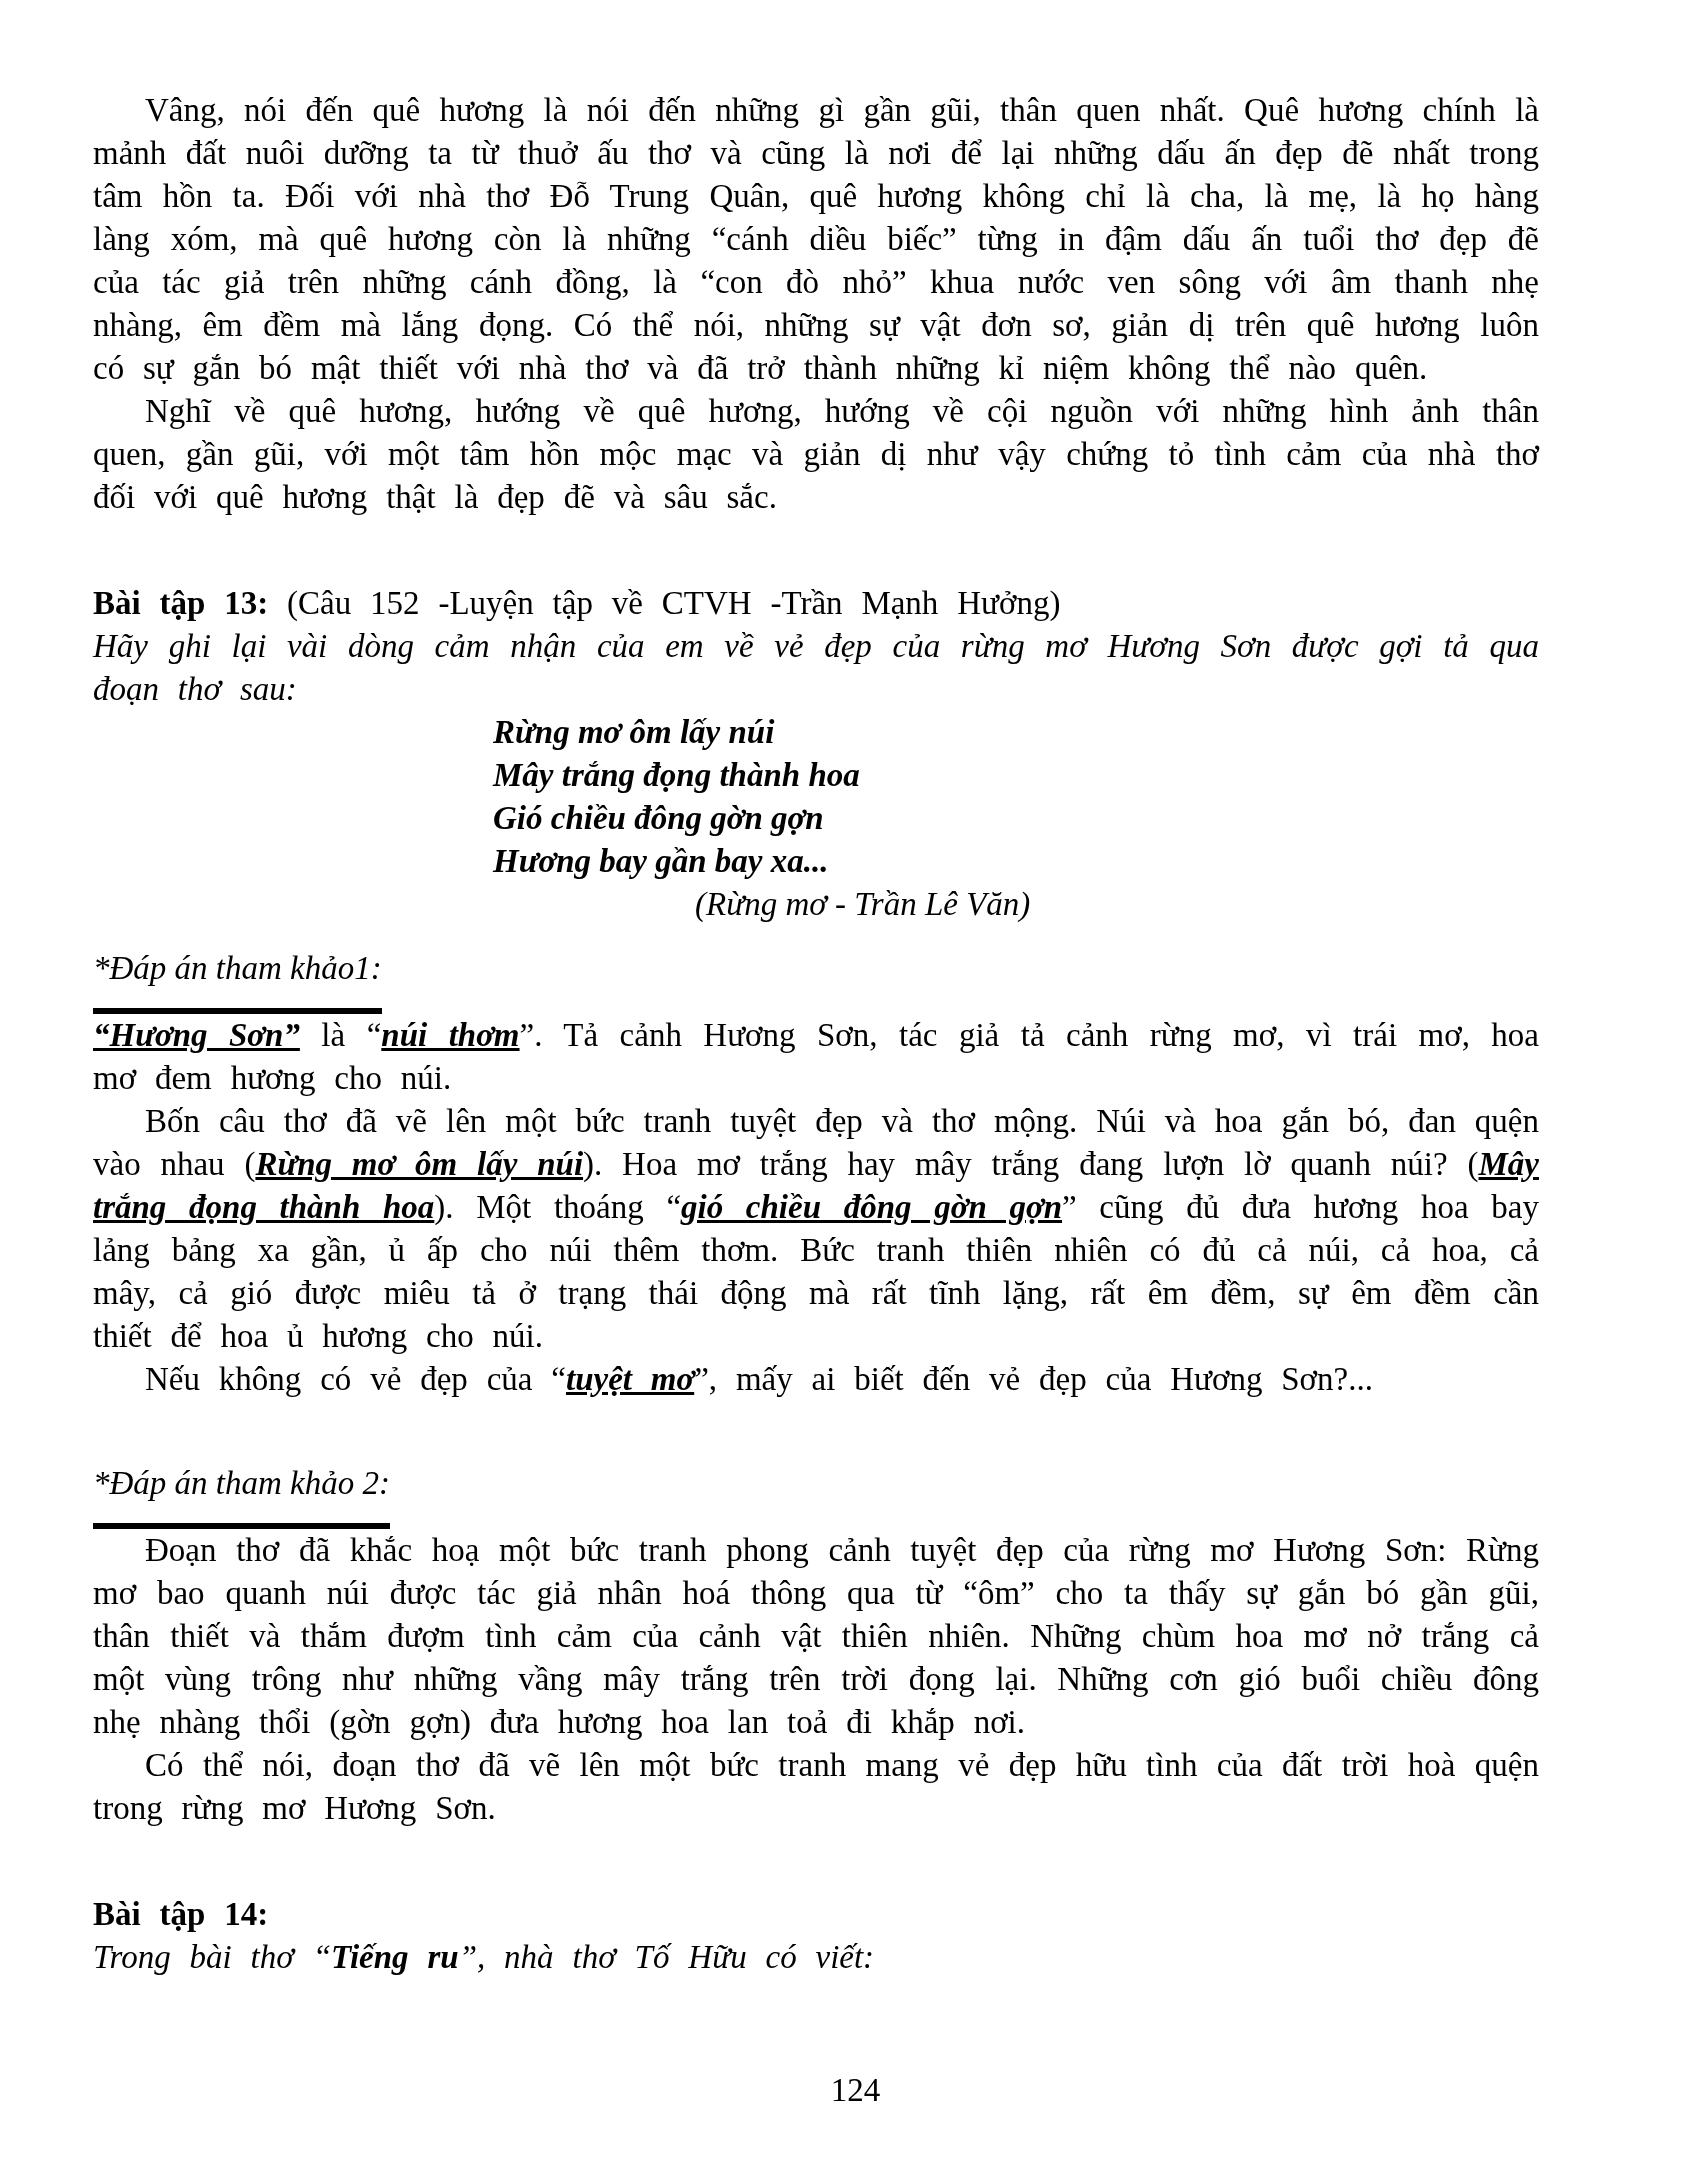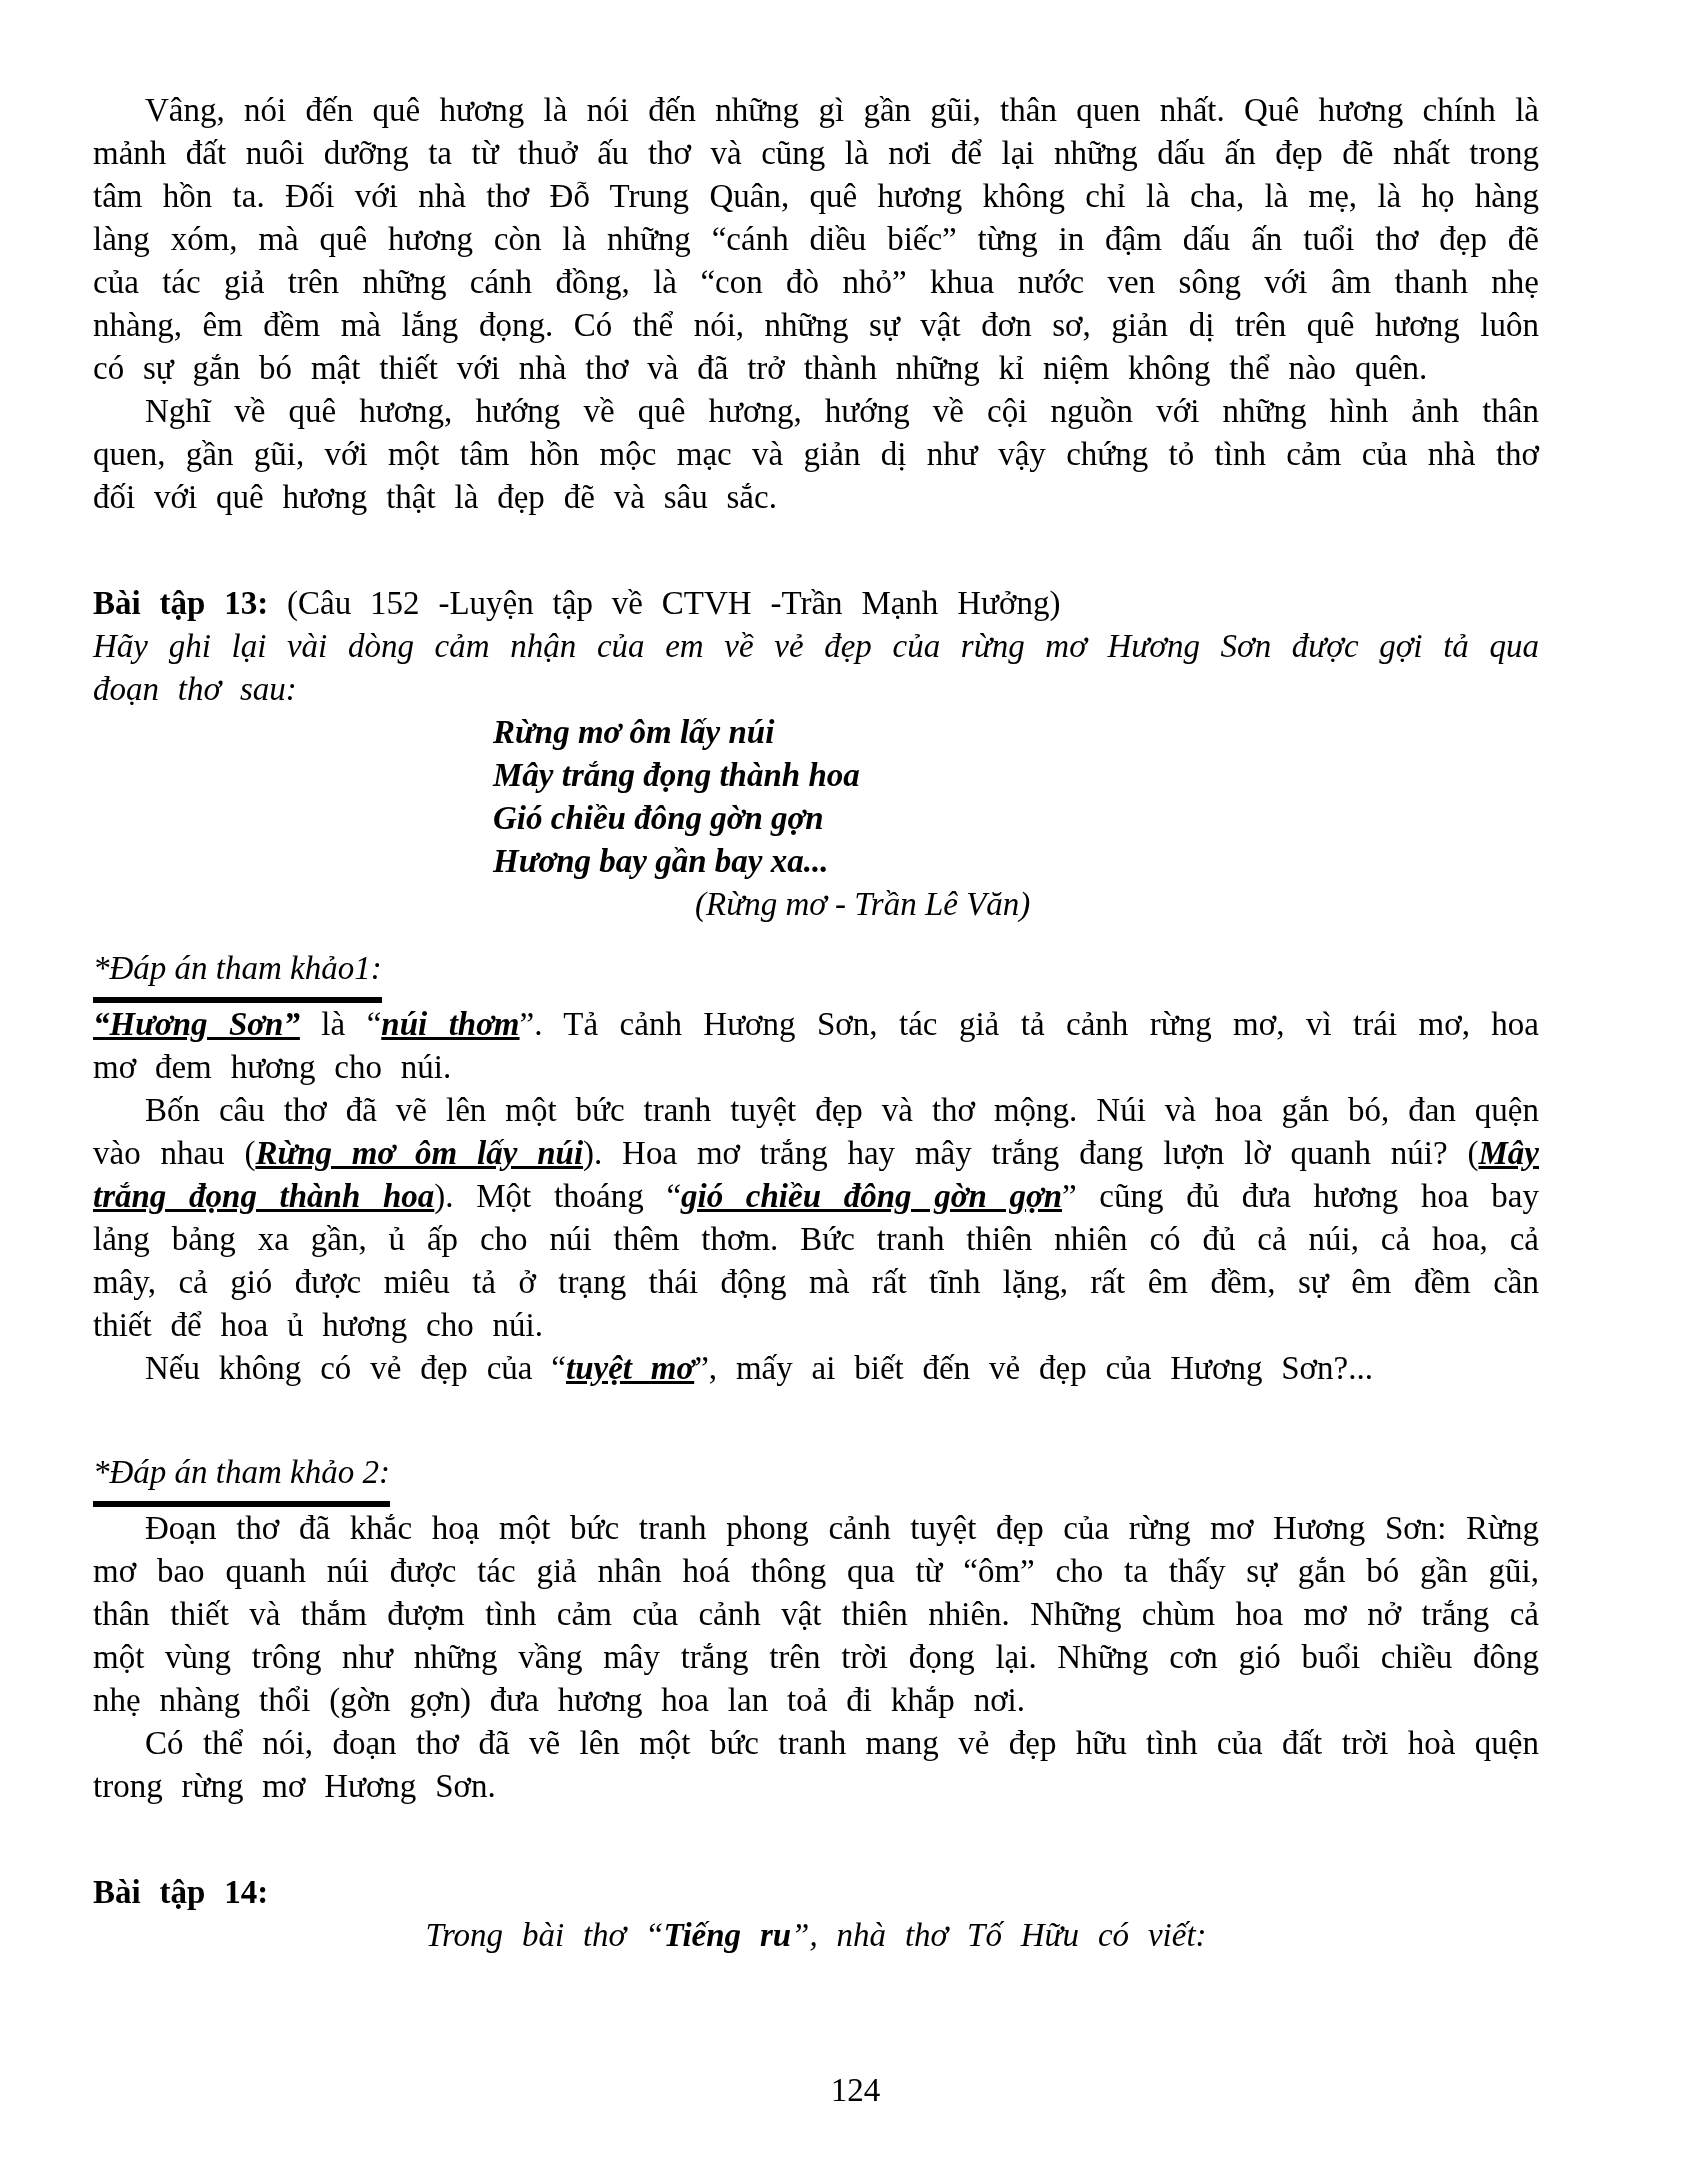--- a/index.html
+++ b/index.html
@@ -25,38 +25,38 @@
     margin-top: 28px;
   }
   .para {
     margin: 0;
     text-align: justify;
     word-spacing: 10.6px;
   }
   .indent { text-indent: 52px; }
   .b  { font-weight: bold; }
   .bi { font-weight: bold; font-style: italic; text-decoration: underline; }
-  .italic-para { font-style: italic; text-align: center; }
+  .italic-para { font-style: italic; text-align: left; }
   .heading-row { margin-top: 63px; }
   .poem {
     margin-left: 400px;
     font-weight: bold;
     font-style: italic;
   }
   .attribution {
     margin-left: 602px;
     font-style: italic;
   }
   .answer-heading-row { margin-top: 21px; }
   .answer2-gap { margin-top: 61px; }
   .answer-heading {
     display: inline-block;
     font-style: italic;
     border-bottom: 6px solid #000;
-    padding-bottom: 7px;
+    padding-bottom: 18px;
   }
   .page-number {
     position: absolute;
     top: 2041px;
     left: 12px;
     width: 1687px;
     text-align: center;
   }
 </style>
 </head>

